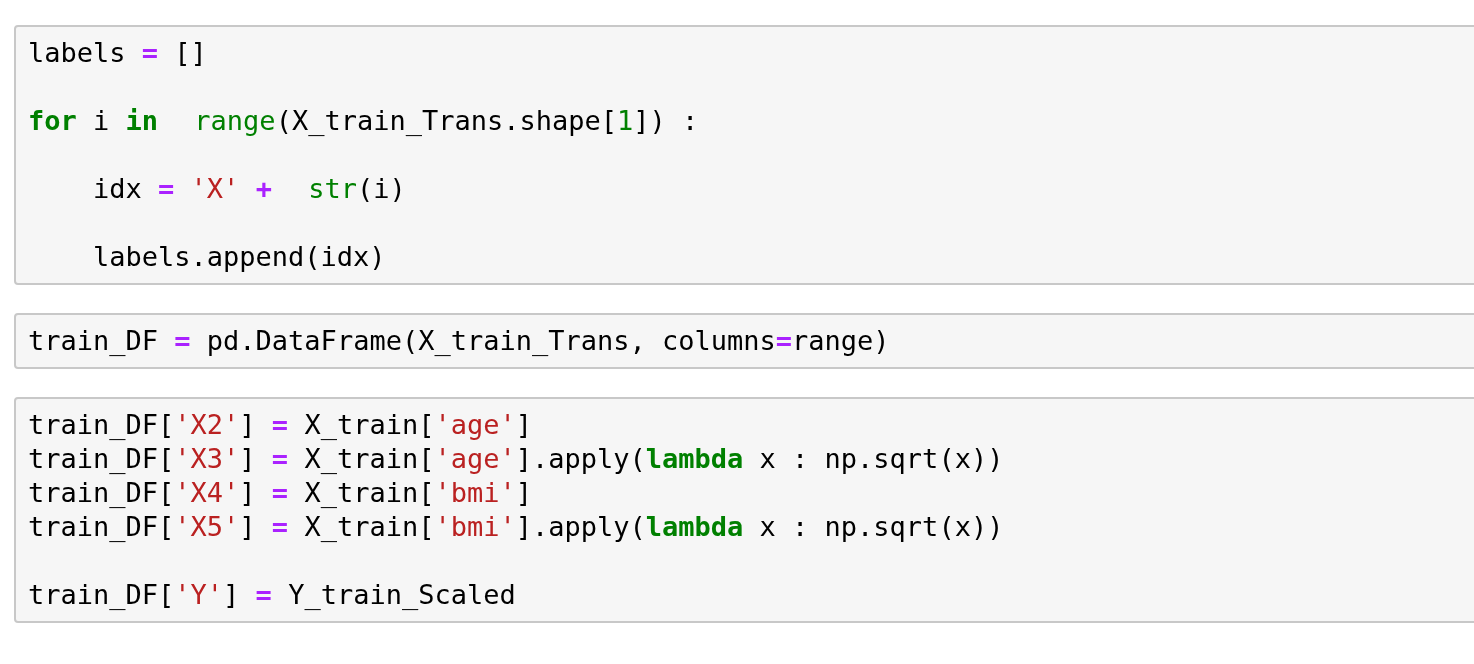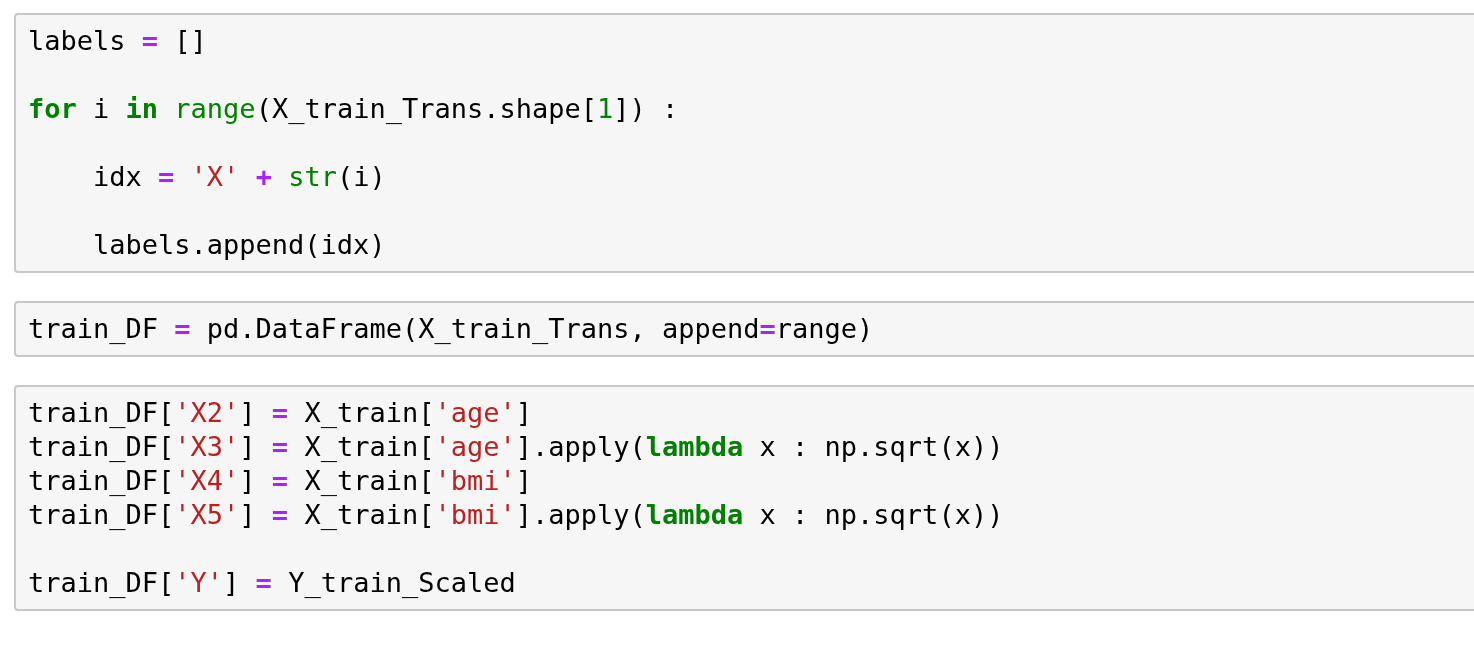--- a/index.html
+++ b/index.html
@@ -19,21 +19,21 @@
     padding: 0;
   }
   body {
     width: 1474px;
     height: 664px;
     overflow: hidden;
     background: var(--page-bg);
     font-family: "DejaVu Sans Mono", "Liberation Mono", monospace;
   }
   .notebook {
-    padding-top: 13px;
+    padding-top: 25px;
   }
   .code-cell {
     background: var(--cell-bg);
     border: 2px solid var(--cell-border);
     border-radius: 4px;
     margin-left: 14px;
     margin-right: -14px; 
     padding: 9px 12px;
   }
   .code-cell + .code-cell {
@@ -45,31 +45,31 @@
     font-size: 27px;
     line-height: 34px;
     color: var(--code-text);
   }
   .code-line {
     height: 34px;
     white-space: pre;
   }
   .tok-p   { color: var(--code-text); }
   .tok-kw  { color: var(--code-keyword); font-weight: bold; text-align: right; }
-  .tok-bi  { color: var(--code-builtin); }
+  .tok-bi  { color: var(--code-builtin); margin-left: 20px; }
   .tok-op  { color: var(--code-operator); font-weight: bold; }
   .tok-str { color: var(--code-string); }
   .tok-num { color: var(--code-number); }
 </style>
 </head>
 <body>
 
 <main class="notebook">
   <section class="code-cell">
     <pre class="code-editor"><div class="code-line"><span class="tok-p">labels </span><span class="tok-op">=</span><span class="tok-p"> []</span></div><div class="code-line"></div><div class="code-line"><span class="tok-kw">for</span><span class="tok-p"> i </span><span class="tok-kw">in</span><span class="tok-p"> </span><span class="tok-bi">range</span><span class="tok-p">(X_train_Trans.shape[</span><span class="tok-num">1</span><span class="tok-p">]) :</span></div><div class="code-line"></div><div class="code-line"><span class="tok-p">    idx </span><span class="tok-op">=</span><span class="tok-p"> </span><span class="tok-str">'X'</span><span class="tok-p"> </span><span class="tok-op">+</span><span class="tok-p"> </span><span class="tok-bi">str</span><span class="tok-p">(i)</span></div><div class="code-line"></div><div class="code-line"><span class="tok-p">    labels.append(idx)</span></div></pre>
   </section>
   <section class="code-cell">
-    <pre class="code-editor"><div class="code-line"><span class="tok-p">train_DF </span><span class="tok-op">=</span><span class="tok-p"> pd.DataFrame(X_train_Trans, append</span><span class="tok-op">=</span><span class="tok-p">range)</span></div></pre>
+    <pre class="code-editor"><div class="code-line"><span class="tok-p">train_DF </span><span class="tok-op">=</span><span class="tok-p"> pd.DataFrame(X_train_Trans, columns</span><span class="tok-op">=</span><span class="tok-p">range)</span></div></pre>
   </section>
   <section class="code-cell">
     <pre class="code-editor"><div class="code-line"><span class="tok-p">train_DF[</span><span class="tok-str">'X2'</span><span class="tok-p">] </span><span class="tok-op">=</span><span class="tok-p"> X_train[</span><span class="tok-str">'age'</span><span class="tok-p">]</span></div><div class="code-line"><span class="tok-p">train_DF[</span><span class="tok-str">'X3'</span><span class="tok-p">] </span><span class="tok-op">=</span><span class="tok-p"> X_train[</span><span class="tok-str">'age'</span><span class="tok-p">].apply(</span><span class="tok-kw">lambda</span><span class="tok-p"> x : np.sqrt(x))</span></div><div class="code-line"><span class="tok-p">train_DF[</span><span class="tok-str">'X4'</span><span class="tok-p">] </span><span class="tok-op">=</span><span class="tok-p"> X_train[</span><span class="tok-str">'bmi'</span><span class="tok-p">]</span></div><div class="code-line"><span class="tok-p">train_DF[</span><span class="tok-str">'X5'</span><span class="tok-p">] </span><span class="tok-op">=</span><span class="tok-p"> X_train[</span><span class="tok-str">'bmi'</span><span class="tok-p">].apply(</span><span class="tok-kw">lambda</span><span class="tok-p"> x : np.sqrt(x))</span></div><div class="code-line"></div><div class="code-line"><span class="tok-p">train_DF[</span><span class="tok-str">'Y'</span><span class="tok-p">] </span><span class="tok-op">=</span><span class="tok-p"> Y_train_Scaled</span></div></pre>
   </section>
 </main>
 
 </body></html>

